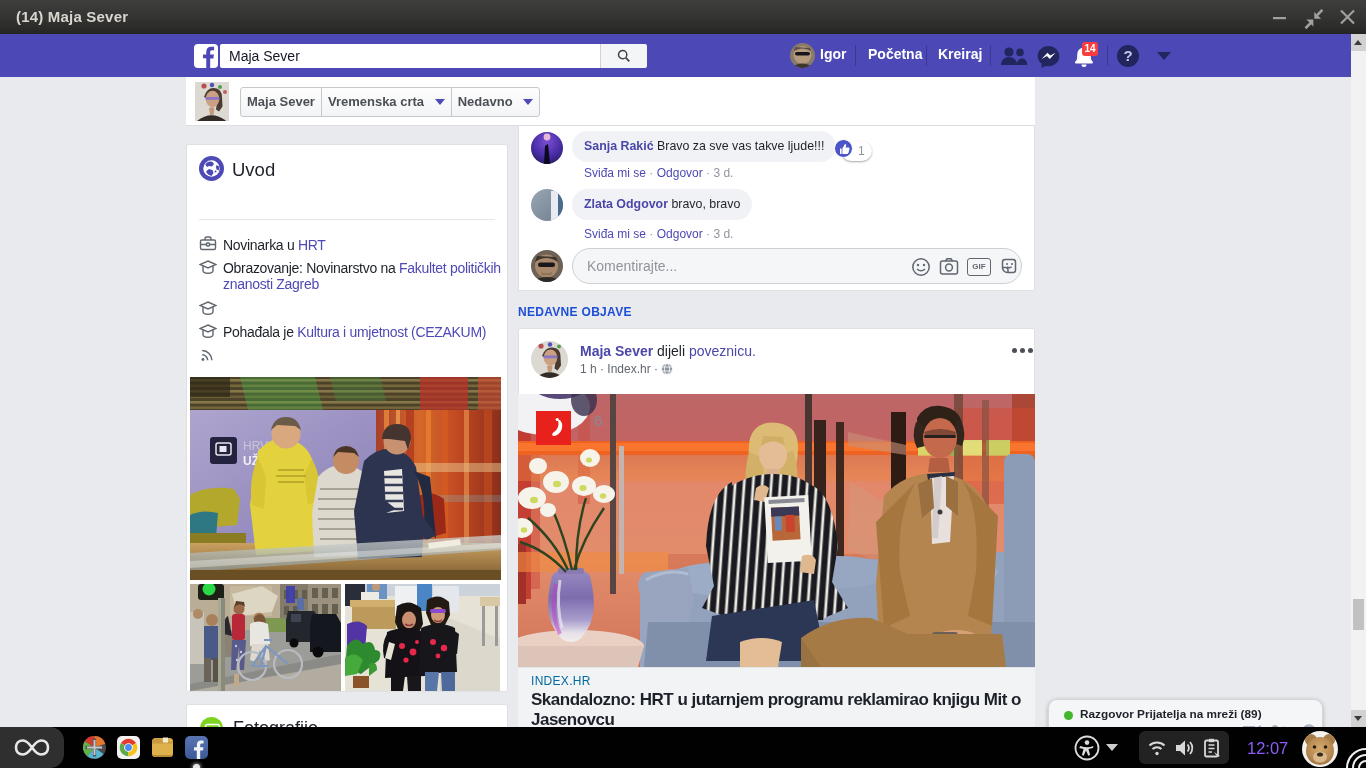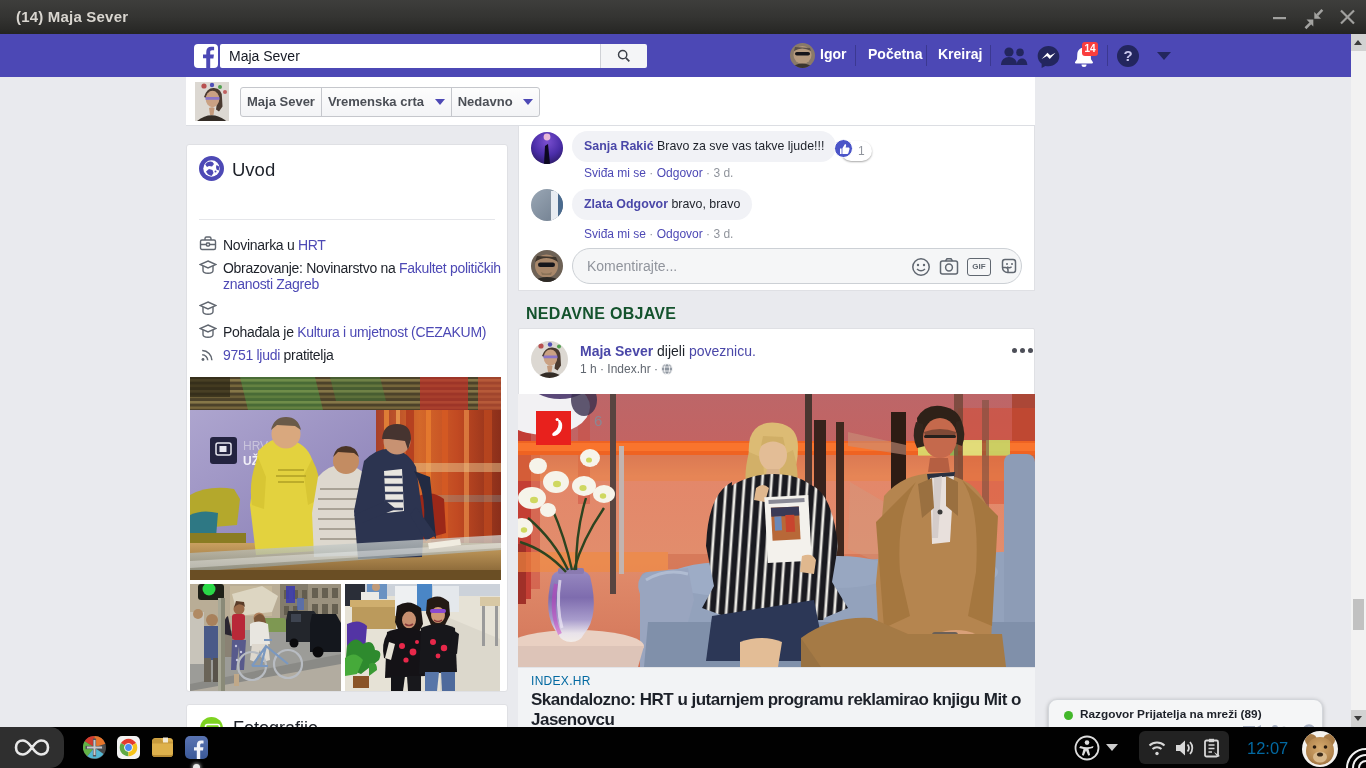--- a/index.html
+++ b/index.html
@@ -48,35 +48,35 @@
   .iico { position:absolute; left:12px; width:18px; height:18px; color:#616770; }
 
   
   #commentcard { left:518px; top:126px; width:517px; height:165px; border-top:none; border-radius:0; }
   .cav { position:absolute; left:12px; width:32px; height:32px; border-radius:50%; overflow:hidden; }
   .cbubble { position:absolute; left:53px; background:#f1f2f6; border-radius:16px; height:31px; line-height:31px; padding:0 12px; font-size:12.4px; color:#1d2129; white-space:nowrap; }
   .cbubble b { color:#4a47a8; }
   .cmeta { position:absolute; left:65px; font-size:12px; color:#90949c; }
   .cmeta a { color:#4d49b5; text-decoration:none; font-weight:normal; }
 
-  #nedavne { left:518px; top:305px; font-size:16px; font-weight:bold; color:#14532d; letter-spacing:.3px;margin-left:8px; }
+  #nedavne { left:518px; top:305px; font-size:12px; font-weight:bold; color:#1d4ed8; letter-spacing:.3px; }
 
   #postcard { left:518px; top:328px; width:517px; height:440px; border-radius:2px; }
   .phead b { color:#4a47a8; } .phead a { color:#4a47a8; text-decoration:none; font-weight:normal; }
 
   
   #chattab { left:1048px; top:699px; width:275px; height:40px; background:#f5f6f7; border:1px solid #d3d6db; border-radius:9px 9px 0 0; box-shadow:0 1px 4px rgba(0,0,0,.25); }
   #chattab .dot { position:absolute; left:15px; top:11px; width:9px; height:9px; border-radius:50%; background:#42b72a; }
   #chattab .txt { position:absolute; left:31px; top:7px; font-size:11.8px; font-weight:bold; color:#1d2129; }
 
   
   #taskbar { left:0; top:727px; width:1366px; height:41px; background:#010101; }
   #endlesspill { position:absolute; left:-18px; top:0px; width:82px; height:41px; background:#2f2f2f; border-radius:0 14px 14px 0; }
   .appico { position:absolute; top:9px; width:23px; height:23px; }
-  #clock { position:absolute; left:1247px; top:12px; color:#0369a1; font-size:16.5px; }
+  #clock { position:absolute; left:1247px; top:12px; color:#8b5cf6; font-size:16.5px; }
   #tbavatar { position:absolute; left:1302px; top:4px; width:36px; height:36px; border-radius:50%; overflow:hidden; }
 </style>
 </head>
 <body>
 <div id="stage">
 
   <div id="titlebar" class="abs">
     <div class="title">(14) Maja Sever</div>
     <svg class="winbtn" style="left:1268px" viewBox="0 0 24 34">
         <rect x="5" y="17" width="13" height="2.2" fill="#a0a09e"></rect>
@@ -219,21 +219,20 @@
     <svg class="iico" style="top:177px" viewBox="0 0 18 18" fill="none" stroke="#616770" stroke-width="1.4">
       <path d="M9 3 L17 6.5 9 10 1 6.5z"></path>
         <path d="M4 8 v4.5 c0 1.5 2.2 2.7 5 2.7 s5-1.2 5-2.7 V8"></path>
     </svg>
     <div class="introitem" style="top:179px">Pohađala je <a class="lnk">Kultura i umjetnost (CEZAKUM)</a></div>
 
     <svg class="iico" style="top:200px" viewBox="0 0 18 18" fill="none" stroke="#616770" stroke-width="1.5">
       <path d="M3 15 a0.5 0.5 0 0 1 0-0.1 M3.2 9.8 a5.5 5.5 0 0 1 5.5 5.5 M3.2 5.6 a9.7 9.7 0 0 1 9.7 9.7"></path>
         <circle cx="4" cy="14.5" r="1.4" fill="#616770" stroke="none"></circle>
     </svg>
-    <div class="introitem" style="top:202px"><a class="lnk">9751 ljudi</a> pratitelja</div>
 
     <div class="abs" style="left:3px;top:232px;width:311px;height:203px;overflow:hidden" id="ph1">
       <svg viewBox="0 0 311 203" width="311" height="203">
         <defs>
           <linearGradient id="wallg" x1="0" y1="0" x2="1" y2="1">
               <stop offset="0%" stop-color="#b2aad2"></stop>
               <stop offset="55%" stop-color="#9288bc"></stop>
               <stop offset="100%" stop-color="#6e62a0"></stop>
             </linearGradient>
           <linearGradient id="deskg" x1="0" y1="0" x2="0" y2="1">

